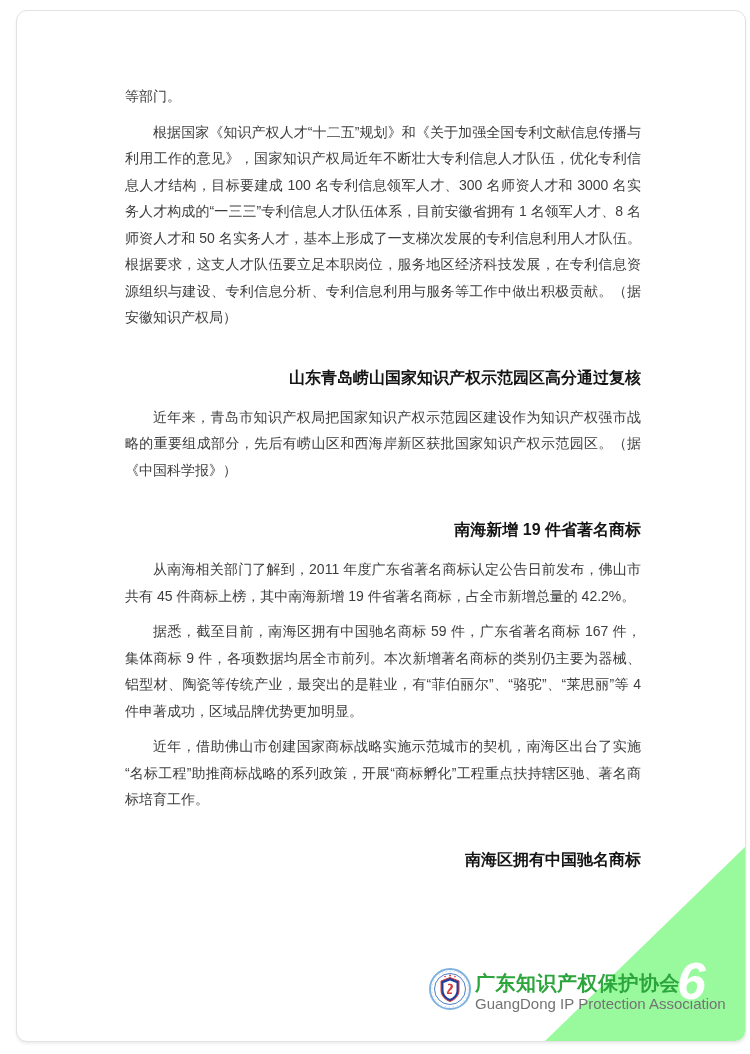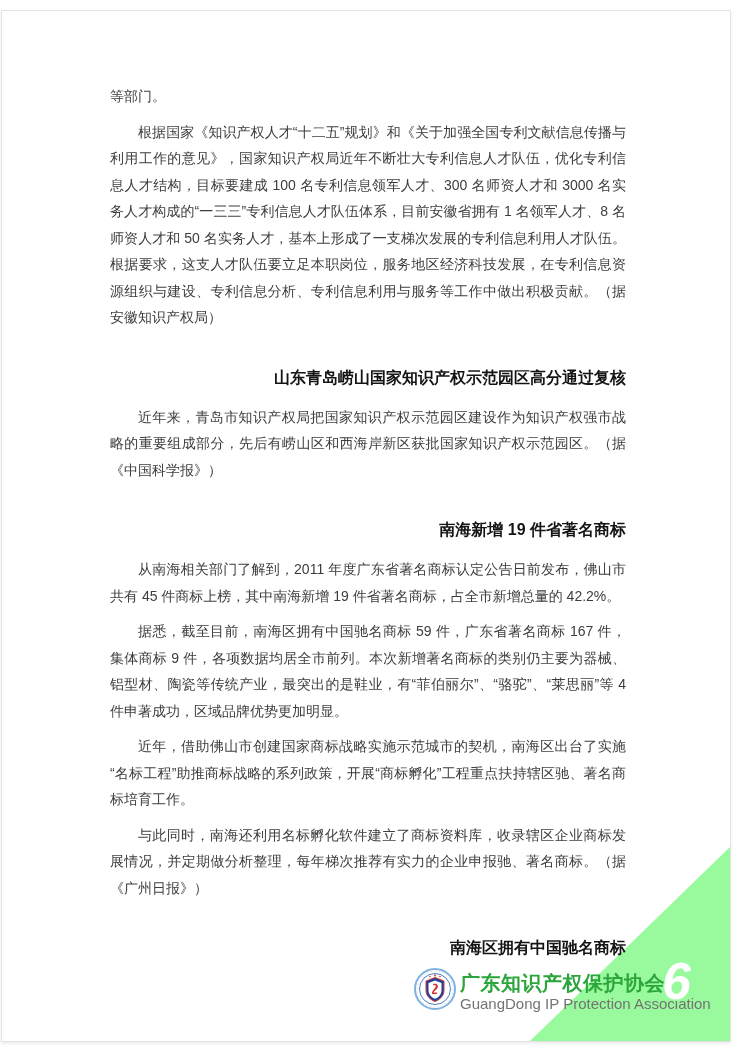--- a/index.html
+++ b/index.html
@@ -10,27 +10,27 @@
   }
   .viewport {
     position: relative;
     width: 750px;
     height: 1054px;
     background: #ffffff;
     overflow: hidden;
   }
   .page {
     position: absolute;
-    left: 1px;
+    left: 16px;
     top: 10px;
     width: 728px;
     height: 1030px;
     background: #ffffff;
     border: 1px solid #e2e2e2;
-    border-radius: 1px;
+    border-radius: 11px;
     box-shadow: 0 2px 3px rgba(0,0,0,0.07);
     overflow: hidden;
   }
   .content {
     position: absolute;
     left: 108px;
     top: 0;
     width: 516px;
     padding-top: 72px;
     color: #3d3d3d;
@@ -123,21 +123,20 @@
 
       <p>根据国家《知识产权人才“十二五”规划》和《关于加强全国专利文献信息传播与利用工作的意见》，国家知识产权局近年不断壮大专利信息人才队伍，优化专利信息人才结构，目标要建成 100 名专利信息领军人才、300 名师资人才和 3000 名实务人才构成的“一三三”专利信息人才队伍体系，目前安徽省拥有 1 名领军人才、8 名师资人才和 50 名实务人才，基本上形成了一支梯次发展的专利信息利用人才队伍。根据要求，这支人才队伍要立足本职岗位，服务地区经济科技发展，在专利信息资源组织与建设、专利信息分析、专利信息利用与服务等工作中做出积极贡献。（据安徽知识产权局）</p>
 
       <h2>山东青岛崂山国家知识产权示范园区高分通过复核</h2>
       <p>近年来，青岛市知识产权局把国家知识产权示范园区建设作为知识产权强市战略的重要组成部分，先后有崂山区和西海岸新区获批国家知识产权示范园区。（据《中国科学报》）</p>
 
       <h2>南海新增 19 件省著名商标</h2>
       <p>从南海相关部门了解到，2011 年度广东省著名商标认定公告日前发布，佛山市共有 45 件商标上榜，其中南海新增 19 件省著名商标，占全市新增总量的 42.2%。</p>
       <p>据悉，截至目前，南海区拥有中国驰名商标 59 件，广东省著名商标 167 件，集体商标 9 件，各项数据均居全市前列。本次新增著名商标的类别仍主要为器械、铝型材、陶瓷等传统产业，最突出的是鞋业，有“菲伯丽尔”、“骆驼”、“莱思丽”等 4 件申著成功，区域品牌优势更加明显。</p>
       <p>近年，借助佛山市创建国家商标战略实施示范城市的契机，南海区出台了实施“名标工程”助推商标战略的系列政策，开展“商标孵化”工程重点扶持辖区驰、著名商标培育工作。</p>
-      <p>与此同时，南海还利用名标孵化软件建立了商标资料库，收录辖区企业商标发展情况，并定期做分析整理，每年梯次推荐有实力的企业申报驰、著名商标。（据《广州日报》）</p>
 
       <h2>南海区拥有中国驰名商标</h2>
 
     </div>
 
     <div class="footer">
 
       <span class="logo">
         <svg width="42" height="42" viewBox="0 0 42 42">
           <circle cx="21" cy="21" r="20" fill="#ffffff" stroke="#7fb2df" stroke-width="2"></circle>

